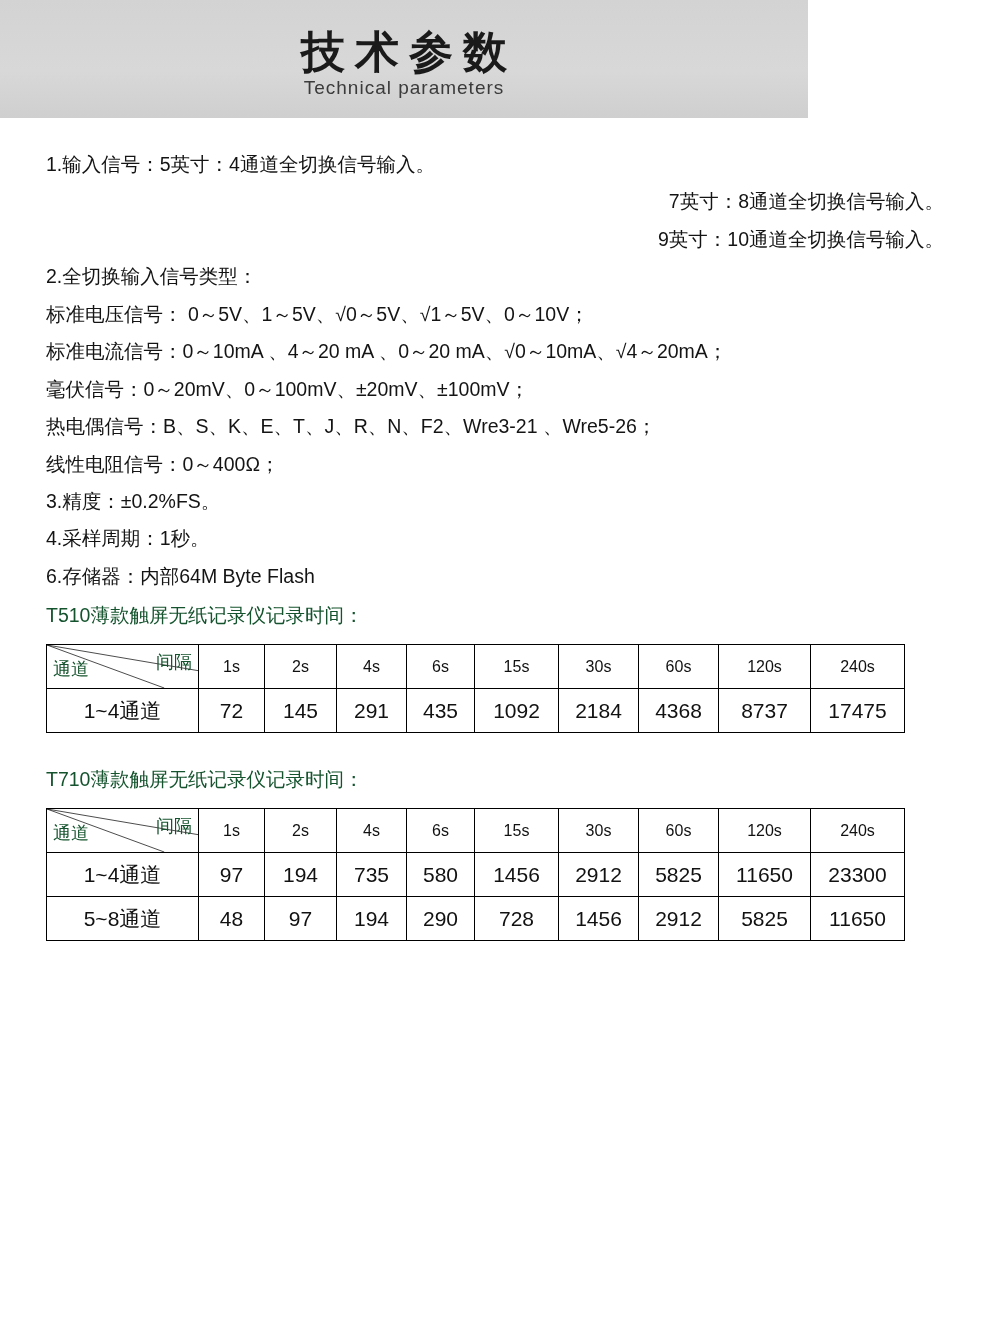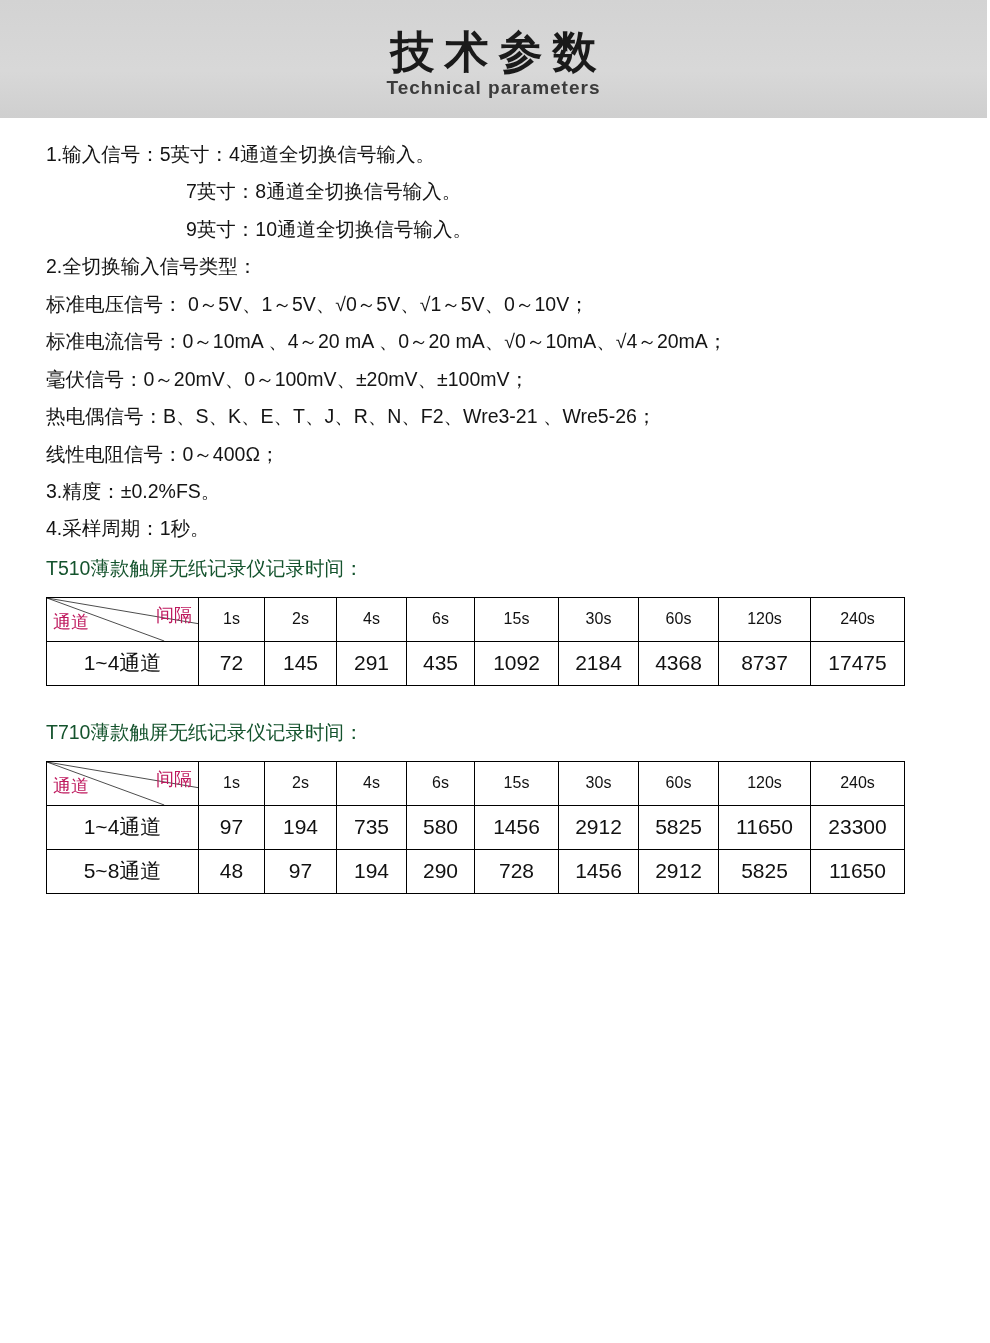--- a/index.html
+++ b/index.html
@@ -10,21 +10,21 @@
     width: 990px;
     height: 1343px;
     background: #ffffff;
     font-family: "Liberation Sans", "DejaVu Sans", sans-serif;
     color: #111111;
     overflow: hidden;
   }
 
   
   .banner {
-    width: 987px;
+    width: 808px;
     height: 118px;
     background: linear-gradient(to bottom, #d3d3d3 0%, #d8d8d8 60%, #cfcfcf 100%);
     display: flex;
     flex-direction: column;
     align-items: center;
     justify-content: center;
     box-sizing: border-box;
     padding-top: 10px;
   }
   .banner-title {
@@ -33,35 +33,36 @@
     letter-spacing: 10px;
     color: #1a1a1a;
     line-height: 1.05;
     text-indent: 10px;
   }
   .banner-sub {
     font-size: 19px;
     color: #3b3b3b;
     letter-spacing: 1px;
     margin-top: 2px;
-    font-weight: 700;
+    font-weight: 400;
   }
 
   
   .content {
     padding: 18px 46px 16px 46px;
     box-sizing: border-box;
+    margin-top: 10px;
   }
   .line {
     font-size: 19.5px;
     line-height: 1.92;
     color: #141414;
     white-space: pre-wrap;
   }
-  .line.indent1 { padding-left: 140px; }
+  .line.indent1 { padding-left: 140px; text-align: right; }
   .line.wrap {
     line-height: 1.75;
   }
 
   
   .table-caption {
     font-size: 19.5px;
     line-height: 1.9;
     color: #14532d;
     margin-top: 2px;
@@ -94,21 +95,21 @@
   }
   td.corner .diag {
     position: absolute;
     inset: 0;
     width: 100%;
     height: 100%;
   }
   td.corner .lbl {
     position: absolute;
     font-size: 18px;
-    color: #be185d;
+    color: #14532d;
     line-height: 1;
   }
   td.corner .lbl-interval { top: 8px;  right: 6px; }
   td.corner .lbl-channel  { bottom: 10px; left: 6px; }
 
   td.rowlabel {
     font-size: 21px;
     text-align: center;
   }
   .spacer-20 { height: 20px; }
@@ -127,20 +128,21 @@
   <div class="line indent1">7英寸：8通道全切换信号输入。</div>
   <div class="line indent1">9英寸：10通道全切换信号输入。</div>
   <div class="line">2.全切换输入信号类型：</div>
   <div class="line">标准电压信号： 0～5V、1～5V、√0～5V、√1～5V、0～10V；</div>
   <div class="line">标准电流信号：0～10mA 、4～20 mA 、0～20 mA、√0～10mA、√4～20mA；</div>
   <div class="line">毫伏信号：0～20mV、0～100mV、±20mV、±100mV；</div>
   <div class="line">热电偶信号：B、S、K、E、T、J、R、N、F2、Wre3-21 、Wre5-26；</div>
   <div class="line">线性电阻信号：0～400Ω；</div>
   <div class="line">3.精度：±0.2%FS。</div>
   <div class="line">4.采样周期：1秒。</div>
+  <div class="line">6.存储器：内部64M Byte Flash</div>
 
   <div class="table-caption">T510薄款触屏无纸记录仪记录时间：</div>
   <table class="rec">
     <tbody>
         <tr>
       <td class="corner">
         <svg class="diag" viewBox="0 0 152 104" preserveAspectRatio="none">
           <line x1="0" y1="0" x2="152" y2="62" stroke="#000" stroke-width="1"></line>
           <line x1="0" y1="0" x2="118" y2="104" stroke="#000" stroke-width="1"></line>
         </svg>

